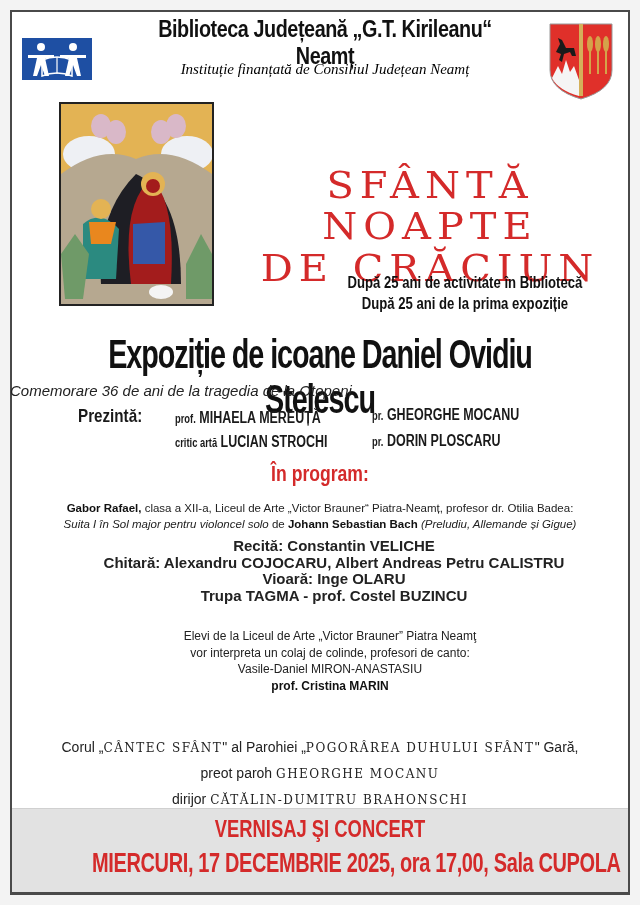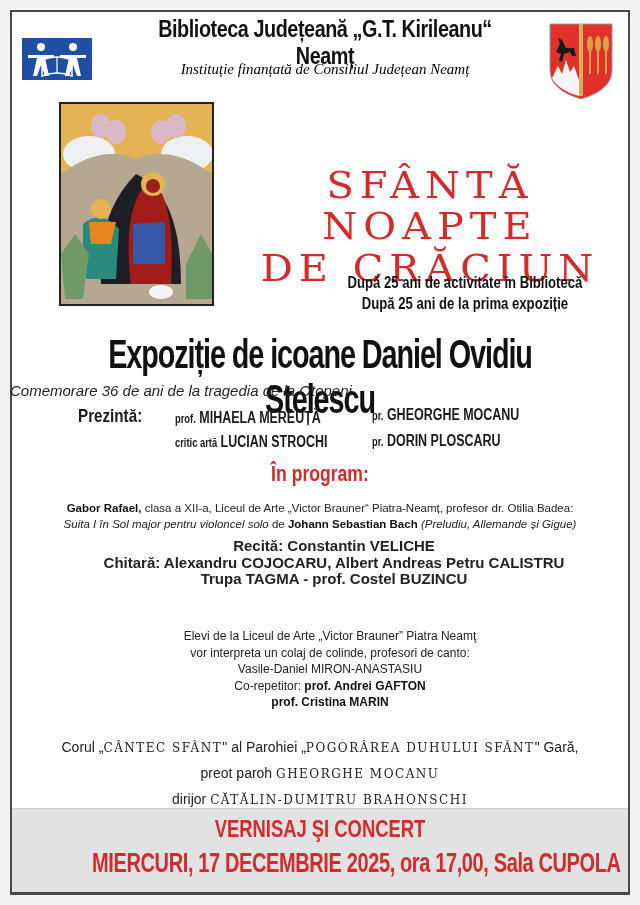--- a/index.html
+++ b/index.html
@@ -183,30 +183,28 @@
     <b>Gabor Rafael,</b><span> clasa a XII-a, Liceul de Arte „Victor Brauner“ Piatra-Neamț, profesor dr. Otilia Badea:</span>
   </div>
   <div>
     <i>Suita I în Sol major pentru violoncel solo</i><span> de </span><b>Johann Sebastian Bach</b><i> (Preludiu, Allemande și Gigue)</i>
   </div>
 </div>
 
 <div class="perf">
   <div>Recită: Constantin VELICHE</div>
   <div>Chitară: Alexandru COJOCARU, Albert  Andreas Petru CALISTRU</div>
+  <div>Vioară: Inge OLARU</div>
   <div>Trupa TAGMA - prof. Costel BUZINCU</div>
 </div>
 
 <div class="elevi">
   <div>Elevi de la Liceul de Arte „Victor Brauner” Piatra Neamţ</div>
   <div>vor interpreta un colaj de colinde, profesori de canto:</div>
   <div>Vasile-Daniel MIRON-ANASTASIU</div>
-  <div>
-    <span>Co-repetitor: </span><b>prof. Andrei GAFTON</b>
-  </div>
   <div><b>prof. Cristina MARIN</b></div>
 </div>
 
 <div class="cor">
   <div>
     <span>Corul „</span><span class="deco">CÂNTEC SFÂNT</span><span>" al Parohiei „</span><span class="deco">POGORÂREA DUHULUI SFÂNT</span><span>" Gară,</span>
   </div>
   <div>
     <span>preot paroh </span><span class="deco">GHEORGHE MOCANU</span>
   </div>

